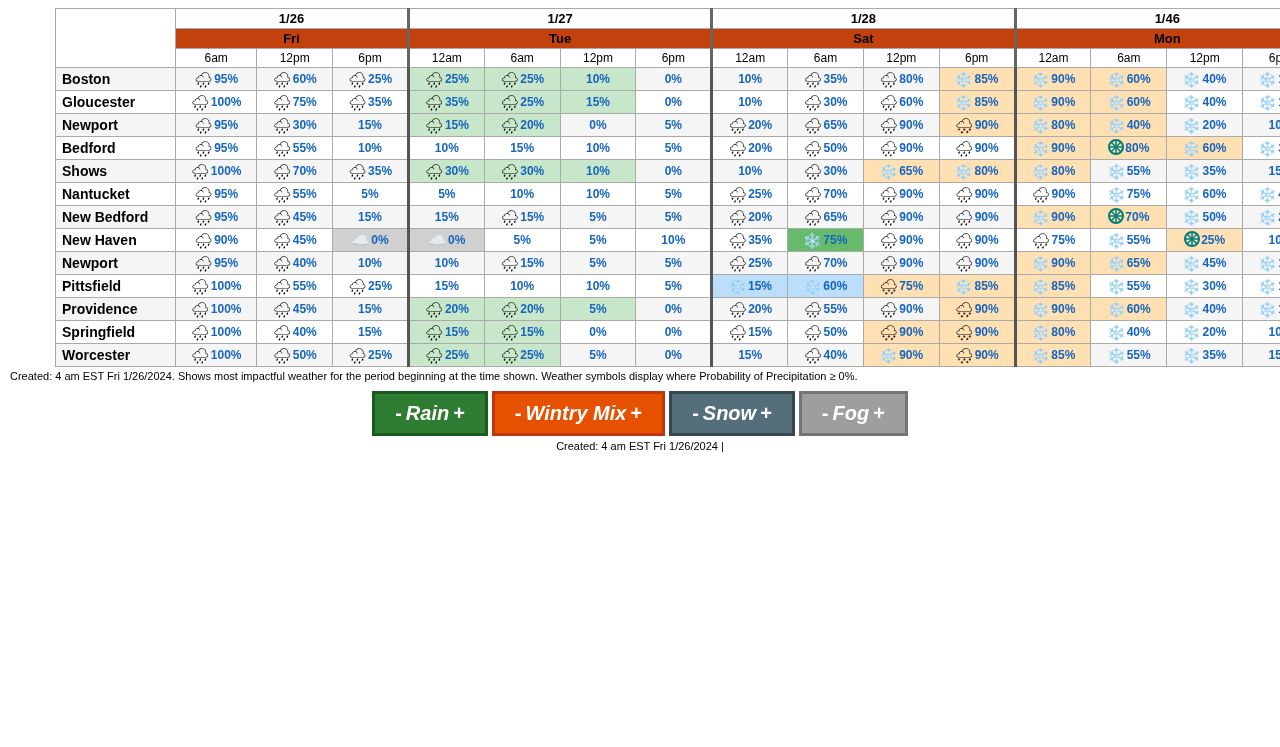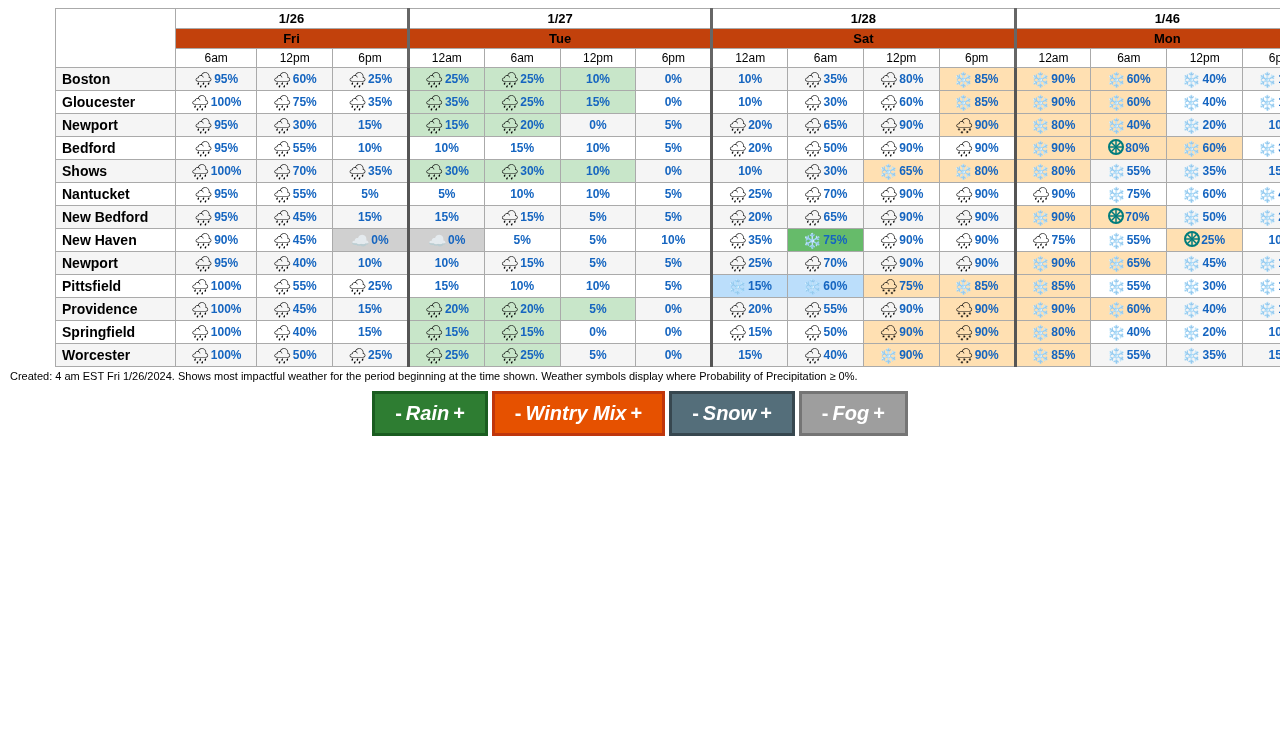--- a/index.html
+++ b/index.html
@@ -1291,13 +1291,14 @@
         <span style="font-style:italic; font-weight:900;">Snow</span>
         <span> +</span>
     </div>
     <div class="legend-item legend-fog" style="background:#9e9e9e; color:white; border:3px solid #757575; padding:8px 20px; font-size:20px; font-weight:bold; cursor:pointer;">
       <span>- </span>
         <span style="font-style:italic; font-weight:900;">Fog</span>
         <span> +</span>
     </div>
   </div>
 
+  <div style="font-size:11px; text-align:center; padding:4px;">Created: 4 am EST Fri 1/26/2024  |</div>
 </div>
 
 </body></html>

